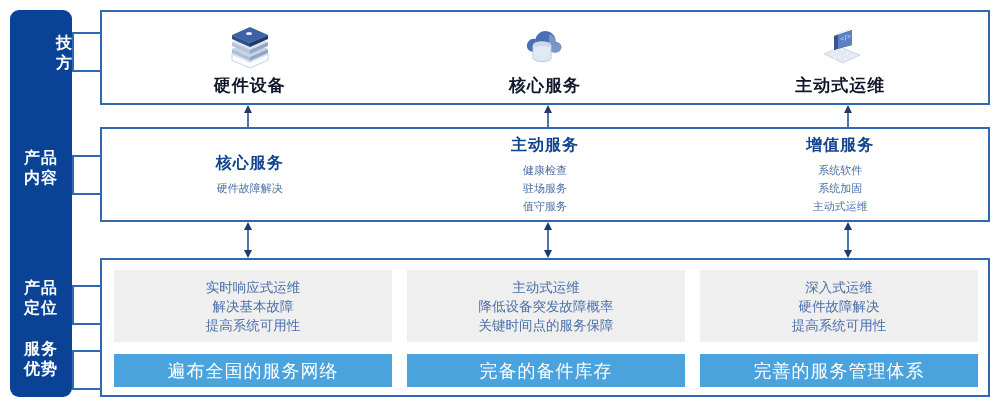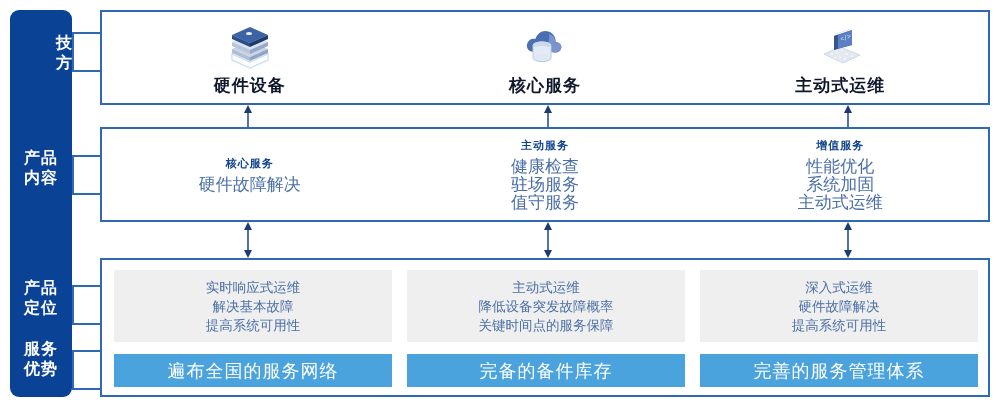--- a/index.html
+++ b/index.html
@@ -104,27 +104,27 @@
   .content-cell {
     flex: 1;
     display: flex;
     flex-direction: column;
     align-items: center;
     justify-content: center;
   }
   .content-title {
     color: #11438f;
     font-weight: bold;
-    font-size: 11px;
+    font-size: 16px;
     letter-spacing: 1px;
     margin-bottom: 5px;
   }
   .content-item {
     color: #4a6fa8;
-    font-size: 17px;
+    font-size: 11px;
     line-height: 18px;
   }
   .cell-core { justify-content: center; }
 
   
   .bottom-inner {
     position: absolute;
     left: 12px;
     top: 10px;
     width: 864px;
@@ -306,21 +306,21 @@
 
       <div class="content-cell">
         <div class="content-title">主动服务</div>
         <div class="content-item">健康检查</div>
         <div class="content-item">驻场服务</div>
         <div class="content-item">值守服务</div>
       </div>
 
       <div class="content-cell">
         <div class="content-title">增值服务</div>
-        <div class="content-item">性能优化</div>
+        <div class="content-item">系统软件</div>
         <div class="content-item">系统加固</div>
         <div class="content-item">主动式运维</div>
       </div>
 
     </div>
   </div>
 
   <div class="arrow arrow-both-0">
     <svg width="14" height="36" viewBox="0 0 14 36">
       <line x1="7" y1="6" x2="7" y2="30" stroke="#2a4f95" stroke-width="1.6"></line>

